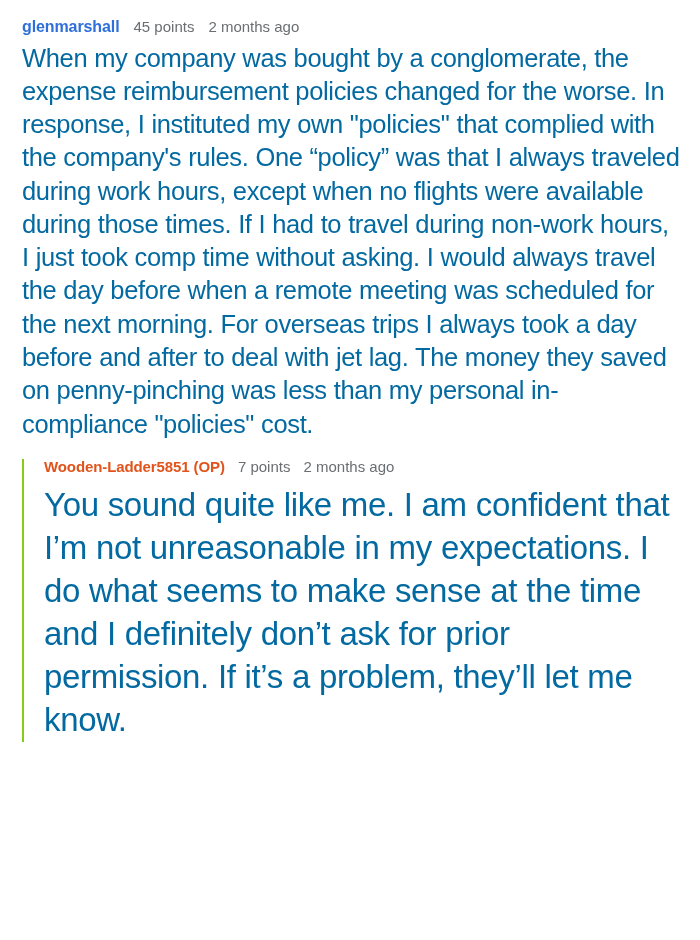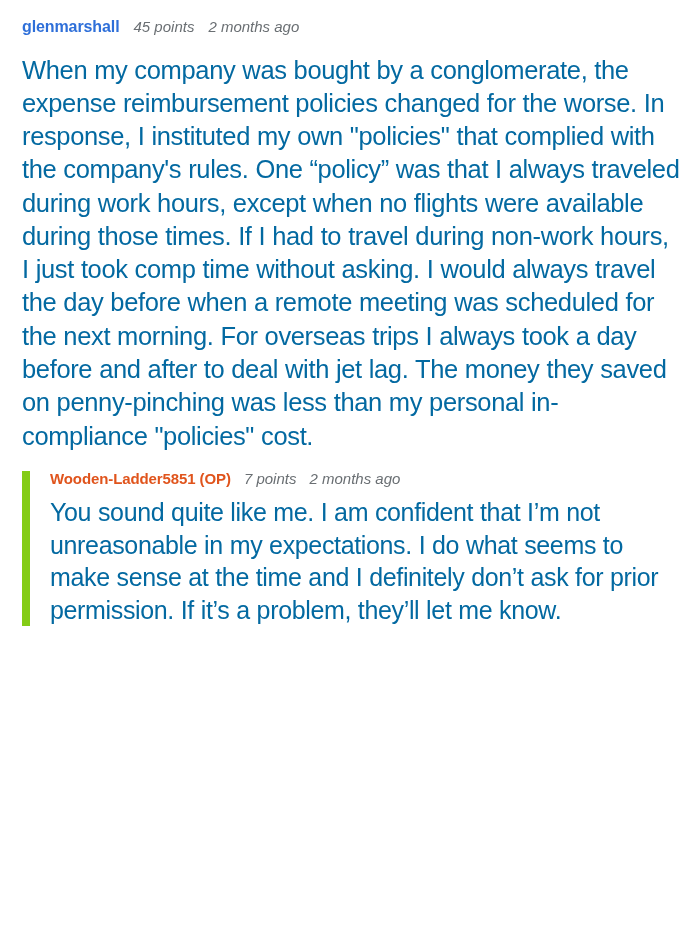--- a/index.html
+++ b/index.html
@@ -25,54 +25,53 @@
   
   .comment {
     position: relative;
   }
   .comment-meta {
     display: flex;
     align-items: baseline;
     gap: 14px;
     font-size: 15.5px;
     line-height: 1.1;
-    margin-bottom: 18px;
+    margin-bottom: 6px;
     white-space: nowrap;
   }
   .author {
     font-weight: bold;
     font-size: 16px;
     color: #2e6fd9;
     letter-spacing: -0.1px;
   }
   .author.op {
     color: #e0541c;
     font-size: 15px;
   }
   .points, .age {
     color: #6a6f73;
     font-size: 15px;
-    font-style: italic;
   }
   .body-text {
     font-size: 25.5px;
     line-height: 1.305;
     color: #0369a1;
     letter-spacing: -0.35px;
     word-spacing: 0.2px;
   }
 
   
   .reply {
     margin-top: 18px;
     padding-left: 20px;
-    border-left: 8px solid #84cc16;
+    border-left: 2px solid #84cc16;
   }
   .reply .body-text {
-    font-size: 25px;
+    font-size: 33px;
     line-height: 1.30;
   }
   .reply .comment-meta {
     margin-bottom: 9px;
     gap: 13px;
   }
 </style>
 </head>
 <body>
 

